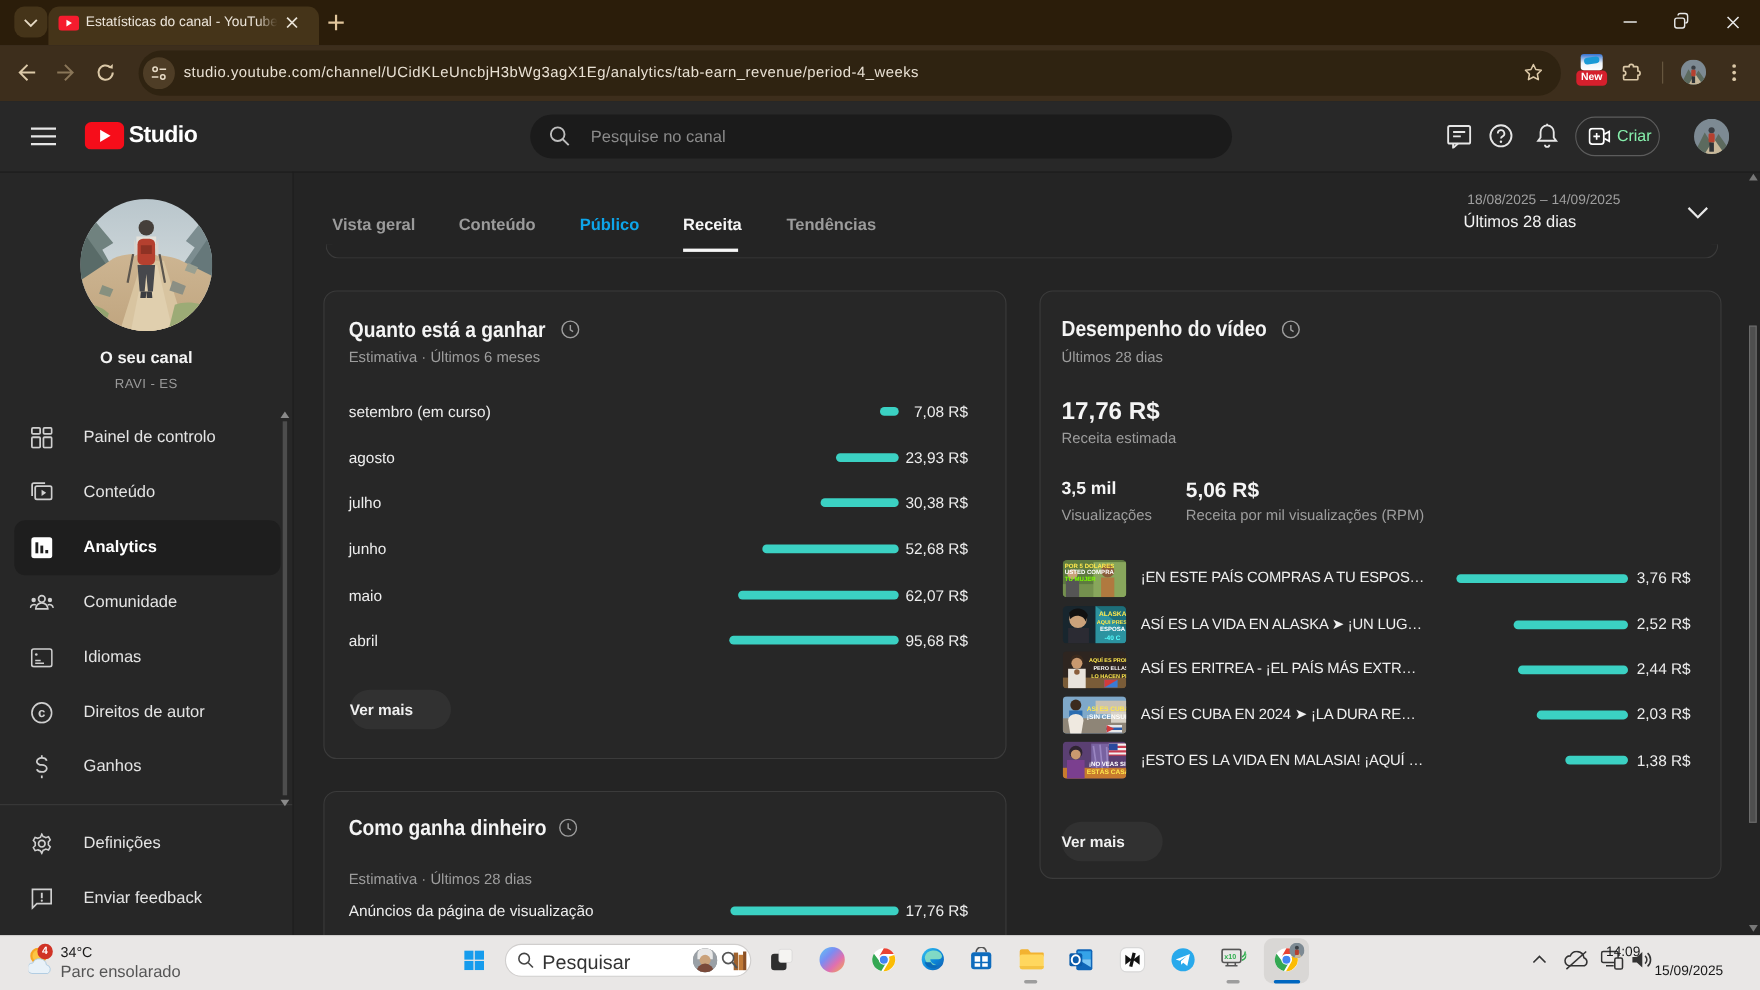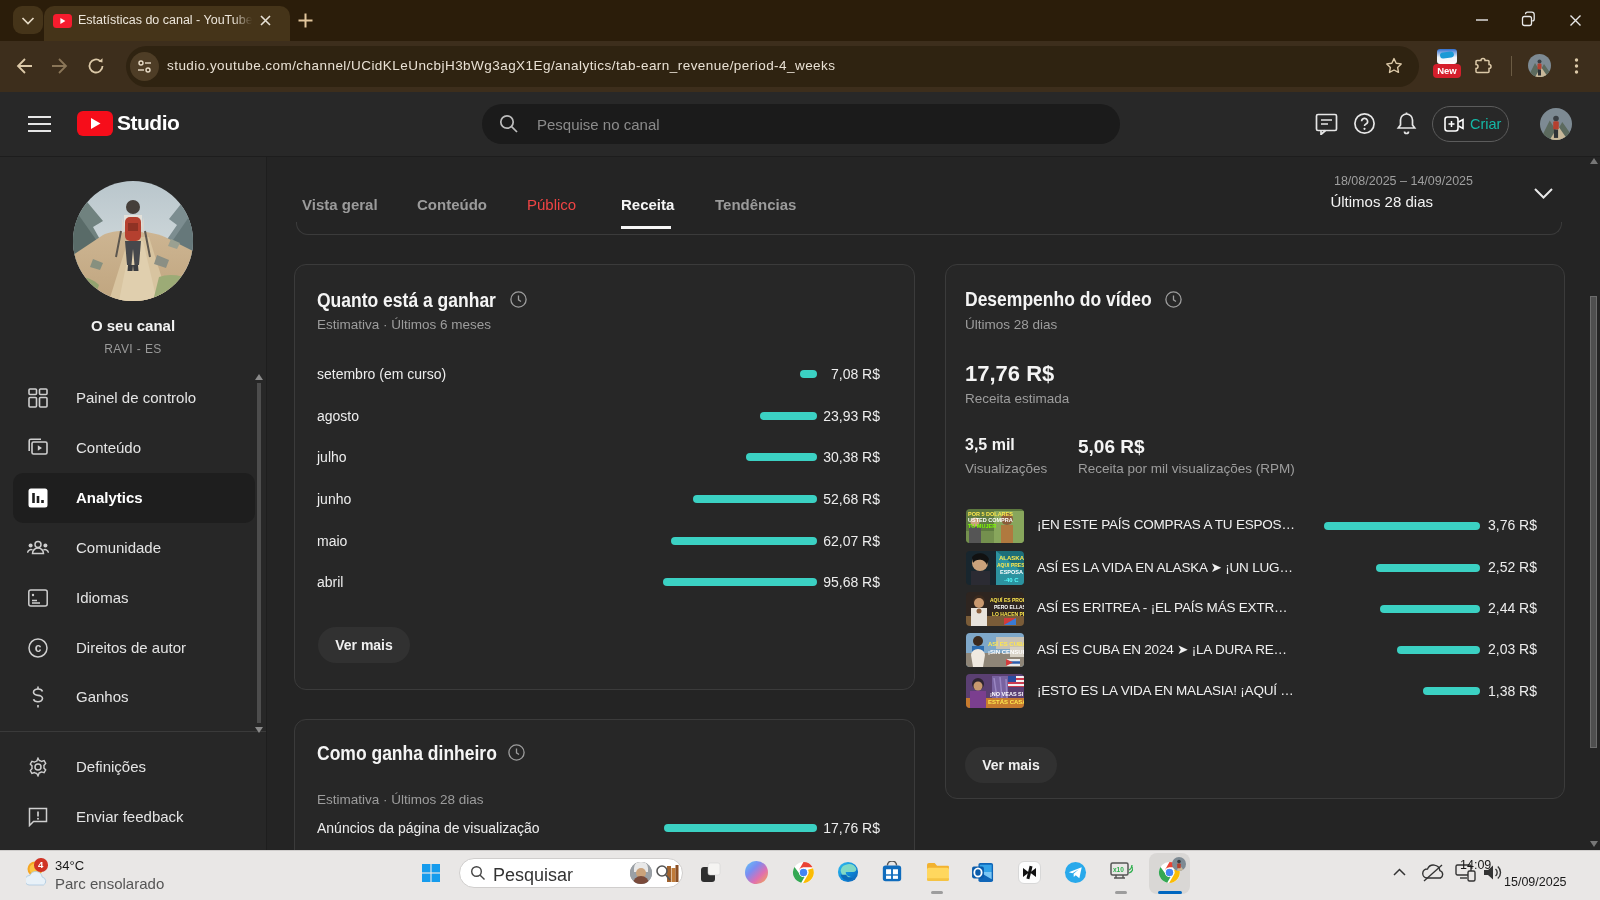--- a/index.html
+++ b/index.html
@@ -20,21 +20,21 @@
   #ythead { left:0; top:92px; width:1600px; height:64px; background:#282828; }
   #sidebar { left:0; top:156px; width:266px; height:694px; background:#272727; }
   #content { left:266px; top:156px; width:1334px; height:694px; background:#242424; }
   .card { position:absolute; background:#272727; border:1px solid #3b3b3b; border-radius:12px; }
   .bar { position:absolute; height:8px; border-radius:4px; background:#3bd1c3; }
   .cardtitle { font-size:20px; font-weight:700; color:#f4f4f4; transform:scaleX(0.875); transform-origin:left center; white-space:nowrap; }
   .cardsub { font-size:13.5px; color:#9d9d9d; }
   .rowlabel { font-size:14px; color:#ededed; }
   .rowval { font-size:14px; color:#ededed; text-align:right; }
   .vermais { position:absolute; background:#313131; border-radius:18px; color:#efefef;
-    font-size:14px; font-weight:700; text-align:center; line-height:36px; width:92px; height:36px;}
+    font-size:14px; font-weight:700; text-align:left; line-height:36px; width:92px; height:36px;}
   .thumb { position:absolute; width:58px; height:34px; border-radius:4px; overflow:hidden; }
   .vtitle { position:absolute; left:1037px; width:258px; color:#f0f0f0; font-size:13.5px;
     white-space:nowrap; overflow:hidden; text-overflow:ellipsis; letter-spacing:-0.2px; }
   
   #taskbar { left:0; top:850px; width:1600px; height:50px; background:#e9e7e6;
     border-top:1px solid #cfcdcc; }
 </style>
 </head>
 <body>
 <div id="stage">
@@ -148,21 +148,21 @@
       <path d="M11.5 3 a6 6 0 0 1 6 6 v5 l2.2 3 H3.3 l2.2-3 v-5 a6 6 0 0 1 6-6 Z" fill="none" stroke="#e6e6e6" stroke-width="1.7"></path>
       <path d="M9.5 20.5 a2 2 0 0 0 4 0" fill="none" stroke="#e6e6e6" stroke-width="1.7"></path>
       <path d="M11.5 1.5 V3" stroke="#e6e6e6" stroke-width="1.7"></path>
     </svg>
     <div class="abs" style="left:1432px;top:106px;width:77px;height:36px;border-radius:18px;border:1px solid #5c5c5c"></div>
     <svg class="abs" style="left:1444px;top:116px" width="20" height="16" viewBox="0 0 20 16">
       <rect x="1" y="1" width="13" height="14" rx="2.5" fill="none" stroke="#fff" stroke-width="1.6"></rect>
       <path d="M14.5 6 L19 3.5 V12.5 L14.5 10" fill="none" stroke="#fff" stroke-width="1.6"></path>
       <path d="M7.5 5 V11 M4.5 8 H10.5" stroke="#fff" stroke-width="1.5"></path>
     </svg>
-    <div class="abs" style="left:1470px;top:116px;color:#14b8a6;font-size:14.5px">Criar</div>
+    <div class="abs" style="left:1470px;top:116px;color:#86efac;font-size:14.5px">Criar</div>
     <div class="abs" style="left:1540px;top:108px;width:32px;height:32px;border-radius:50%;overflow:hidden">
       <svg width="32" height="32" viewBox="0 0 46 46">
         <rect width="46" height="46" fill="#7d8a93"></rect>
         <path d="M0 46 L14 18 L24 34 L32 20 L46 40 L46 46 Z" fill="#5c6a5e"></path>
         <path d="M14 46 L26 26 L40 46 Z" fill="#c8b89a"></path>
         <circle cx="23" cy="15" r="4" fill="#3a3f44"></circle>
         <rect x="19" y="19" width="8" height="12" rx="2" fill="#b5402f"></rect>
         <rect x="20" y="31" width="6" height="12" fill="#2e3236"></rect>
       </svg>
     </div>
@@ -273,21 +273,21 @@
     <div class="abs" style="left:76px;top:808px;color:#e4e4e4;font-size:15px">Enviar feedback</div>
     <div class="abs" style="left:0;top:731px;width:266px;height:1px;background:#3a3a3a"></div>
     <div class="abs" style="left:257px;top:383px;width:4px;height:340px;background:#4d4d4d"></div>
     <div class="abs" style="left:255px;top:374px;width:0;height:0;border-left:4px solid transparent;border-right:4px solid transparent;border-bottom:6px solid #8a8a8a"></div>
     <div class="abs" style="left:255px;top:727px;width:0;height:0;border-left:4px solid transparent;border-right:4px solid transparent;border-top:6px solid #8a8a8a"></div>
   </div>
   <div id="content" class="abs"></div>
 
   <div class="abs" style="left:302px;top:196px;color:#9b9b9b;font-size:15px;font-weight:700">Vista geral</div>
   <div class="abs" style="left:417px;top:196px;color:#9b9b9b;font-size:15px;font-weight:700">Conteúdo</div>
-  <div class="abs" style="left:527px;top:196px;color:#ef4444;font-size:15px;font-weight:400">Público</div>
+  <div class="abs" style="left:527px;top:196px;color:#0ea5e9;font-size:15px;font-weight:700">Público</div>
   <div class="abs" style="left:621px;top:196px;color:#f6f6f6;font-size:15px;font-weight:700">Receita</div>
   <div class="abs" style="left:715px;top:196px;color:#9b9b9b;font-size:15px;font-weight:700">Tendências</div>
   <div class="abs" style="left:621px;top:226px;width:50px;height:3px;background:#f6f6f6"></div>
 
   <div class="abs" style="left:1125px;top:174px;width:348px;text-align:right;color:#9f9f9f;font-size:12.5px">18/08/2025 – 14/09/2025</div>
   <div class="abs" style="left:1125px;top:193px;width:308px;text-align:right;color:#f3f3f3;font-size:15px">Últimos 28 dias</div>
   <svg class="abs" style="left:1533px;top:187px" width="21" height="13" viewBox="0 0 21 13">
     <path d="M2 2 L10.5 10.5 L19 2" fill="none" stroke="#e8e8e8" stroke-width="2"></path>
   </svg>
 

